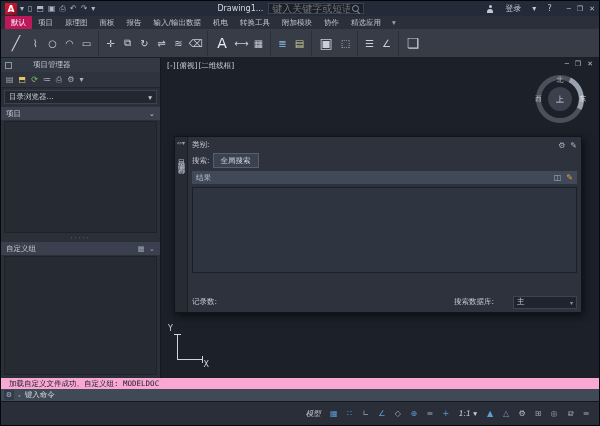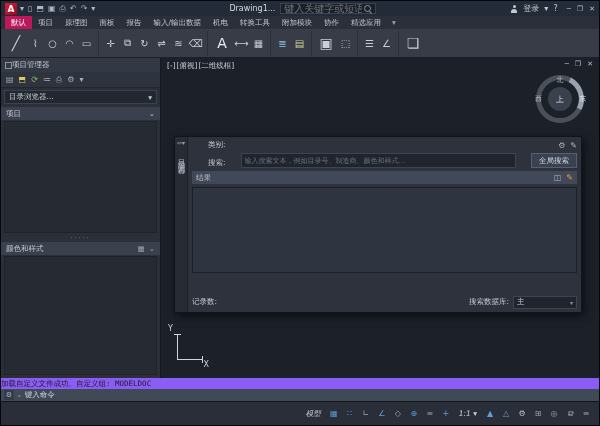--- a/index.html
+++ b/index.html
@@ -12,21 +12,21 @@
   .logo { width:12px; height:12px; background:linear-gradient(135deg,#e51937,#8f0c20); color:#fff; font-weight:bold; font-size:9px; display:flex; align-items:center; justify-content:center; border-radius:1px; }
   .qat { display:flex; align-items:center; gap:4px; }
   .qat span { font-size:8px; color:#aeb6c2; cursor:default; }
   .tb-center { display:flex; align-items:center; gap:5px; margin:0 auto; }
   .tb-title { color:#d6dbe3; }
   .tb-search { display:flex; align-items:center; gap:2px; background:#1a2029; border:1px solid #3a4354; height:11px; padding:0 3px; }
   .tb-search input { width:78px; background:transparent; border:0; outline:0; color:#9aa3b2; font-size:10px; font-family:inherit; }
   .search-icon { position:relative; width:8px; height:8px; display:inline-block; }
   .search-icon::before { content:""; position:absolute; top:0; left:0; width:5px; height:5px; border:1px solid #8b94a3; border-radius:50%; }
   .search-icon::after { content:""; position:absolute; bottom:0; right:0; width:3px; height:1px; background:#8b94a3; transform:rotate(45deg); }
-  .tb-right { display:flex; align-items:center; gap:5px; }
+  .tb-right { display:flex; align-items:center; gap:11px; }
   .person-icon { position:relative; width:8px; height:8px; display:inline-block; }
   .person-icon::before { content:""; position:absolute; top:0; left:2.5px; width:3px; height:3px; border-radius:50%; background:#c3c9d3; }
   .person-icon::after { content:""; position:absolute; bottom:0; left:1px; width:6px; height:3.5px; border-radius:3px 3px 0 0; background:#c3c9d3; }
   .winbtns { display:flex; align-items:center; gap:6px; margin-left:4px; }
   .winbtns span { font-size:7px; color:#b6bdc7; }
 
   
   .tabs { height:13px; background:#2b2f3a; display:flex; align-items:stretch; padding-left:4px; font-size:7.5px; color:#bfc5d0; flex:0 0 auto; }
   .tab { padding:1px 6px 0; display:flex; align-items:center; cursor:default; white-space:nowrap; }
   .tab.active { background:#be185d; color:#ffffff; }
@@ -36,21 +36,21 @@
   .ribbon { height:29px; background:#373c47; border-bottom:1px solid #1a1f28; display:flex; align-items:center; padding:1px 4px; flex:0 0 auto; overflow:hidden; }
   .ricon { width:17px; height:18px; display:flex; align-items:center; justify-content:center; font-size:10px; color:#c9ced8; cursor:default; flex:0 0 auto; }
   .ricon.big { width:22px; height:26px; font-size:14px; }
   .ricon.sep { width:1px; height:25px; background:#2a2f39; margin:0 3px; padding:0; }
 
   
   .main { flex:1 1 auto; display:flex; min-height:0; }
 
   
   .pm { width:160px; flex:0 0 auto; background:#2b2f38; border-right:1px solid #14181f; display:flex; flex-direction:column; font-size:7.5px; color:#c3c9d3; }
-  .pm-title { height:14px; background:#333845; display:flex; align-items:center; gap:0; padding:0 4px; flex:0 0 auto; }
+  .pm-title { height:14px; background:#333845; display:flex; align-items:center; gap:21px; padding:0 4px; flex:0 0 auto; }
   .pm-title .sq { width:7px; height:7px; border:1px solid #8b94a3; }
   .pm-toolbar { height:16px; display:flex; align-items:center; gap:5px; padding:0 5px; background:#2e333d; border-bottom:1px solid #222630; flex:0 0 auto; }
   .pm-tool { font-size:8px; color:#a9b2bf; cursor:default; }
   .pm-open { height:14px; display:flex; align-items:center; justify-content:space-between; padding:0 4px; background:#23272f; border:1px solid #3a4150; margin:2px 3px; flex:0 0 auto; }
   .pm-sec { height:13px; background:#3a404d; display:flex; align-items:center; justify-content:space-between; padding:0 5px; margin:1px 0 0; flex:0 0 auto; }
   .pm-body { flex:1 1 auto; background:#262a33; margin:1px 3px; border:1px solid #1d222b; }
   .pm-divider { height:7px; text-align:center; color:#8a93a1; font-size:6px; letter-spacing:2px; line-height:7px; flex:0 0 auto; }
   .pm-details-body { height:119px; background:#262a33; margin:1px 3px 3px; border:1px solid #1d222b; flex:0 0 auto; }
   .pm-sec .ic { display:flex; gap:4px; color:#9aa3b0; }
 
@@ -68,47 +68,47 @@
   .vc-n { position:absolute; top:3px; left:50%; transform:translateX(-50%); }
   .vc-w { position:absolute; left:2px; top:50%; transform:translateY(-50%); }
   .vc-e { position:absolute; right:1px; top:50%; transform:translateY(-50%); color:#e2e7ee; }
 
   
   .cat { position:absolute; left:13px; top:78px; width:408px; height:177px; display:flex; background:#2d323d; border:1px solid #10141b; box-shadow:2px 3px 8px rgba(0,0,0,.6); font-size:7.5px; color:#c3c9d3; }
   .cat-strip { width:13px; flex:0 0 auto; background:#262b34; border-right:1px solid #1a1e27; display:flex; flex-direction:column; align-items:center; padding-top:2px; gap:2px; }
   .cat-strip .si { font-size:6px; color:#9aa3b0; }
   .cat-vtitle { writing-mode:vertical-rl; font-size:7.5px; color:#aeb5c0; letter-spacing:2px; margin-top:5px; }
   .cat-main { flex:1 1 auto; display:flex; flex-direction:column; padding:3px 4px; gap:3px; min-width:0; }
-  .row { display:flex; align-items:flex-end; gap:15px; flex:0 0 auto;margin-left:16px; }
+  .row { display:flex; align-items:center; gap:3px; flex:0 0 auto; }
   .sel { height:13px; background:#20242d; border:1px solid #3c4452; display:flex; align-items:center; justify-content:space-between; padding:0 3px; gap:4px; }
   .sel .caret { color:#8b94a3; font-size:6px; }
   .cat-cat-sel { width:128px; }
   .hdr-ic { display:flex; gap:5px; margin-left:auto; color:#a9b1bd; font-size:8px; }
   .cat-search-input { flex:1 1 auto; height:15px; background:#20242d; border:1px solid #3c4452; color:#aab2c0; font-size:7px; font-family:inherit; padding:0 3px; outline:0; min-width:0; }
   .cat-search-input::placeholder { color:#687180; }
   .gbtn { height:15px; padding:0 7px; background:#3a4250; border:1px solid #555f70; color:#d6dbe2; font-size:7.5px; display:flex; align-items:center; cursor:default; flex:0 0 auto; }
   .res-hdr { height:13px; background:#414858; display:flex; align-items:center; justify-content:space-between; padding:3px 4px; flex:0 0 auto; }
   .res-hdr .ic { display:flex; gap:5px; font-size:8px; color:#a9b1bd; }
   .res-body { flex:1 1 auto; background:#2e3440; border:1px solid #1a1f28; }
-  .cat-foot { height:14px; display:flex; align-items:center; gap:4px; flex:0 0 auto;margin-top:19px; }
+  .cat-foot { height:14px; display:flex; align-items:center; gap:19px; flex:0 0 auto;margin-top:19px; }
   .cat-db-sel { width:64px; }
   .spacer { flex:1 1 auto; }
 
   
   .ucs { position:absolute; left:4px; bottom:8px; width:42px; height:44px; color:#cfd5dd; font-size:8px; }
   .ucs-y { position:absolute; left:12px; bottom:10px; width:1px; height:26px; background:#cfd5dd; }
   .ucs-y::after { content:""; position:absolute; top:0; left:-3px; width:7px; height:1px; background:#cfd5dd; }
   .ucs-x { position:absolute; left:12px; bottom:10px; width:26px; height:1px; background:#cfd5dd; }
   .ucs-x::after { content:""; position:absolute; right:0; top:-3px; width:1px; height:7px; background:#cfd5dd; }
   .ucs-ylab { position:absolute; left:3px; top:-2px; }
   .ucs-xlab { position:absolute; right:-2px; bottom:1px; }
 
   
   .cmd { flex:0 0 auto; }
-  .cmd-history { background:#8b5cf6; color:#1b1d1f; font-size:7.5px; font-family:"DejaVu Sans Mono", monospace; padding:1px 0; }
+  .cmd-history { background:#f9a8d4; color:#1b1d1f; font-size:7.5px; font-family:"DejaVu Sans Mono", monospace; padding:1px 8px; }
   .cmd-history div { height:9px; line-height:9px; white-space:nowrap; overflow:hidden; }
   .cmd-input { height:12px; background:#404a57; display:flex; align-items:center; gap:4px; padding:0 3px; color:#d3d9e0; font-size:7.5px; }
   .cmd-wrench { width:10px; height:10px; background:#333c48; display:flex; align-items:center; justify-content:center; color:#9fb3c8; font-size:7px; }
 
   
   .statusbar { height:24px; background:#2a2e38; border-top:1px solid #12161d; display:flex; align-items:center; justify-content:flex-end; gap:2px; padding:0 6px; font-size:8px; flex:0 0 auto; }
   .sb-item { height:16px; min-width:14px; display:flex; align-items:center; justify-content:center; padding:0 2px; color:#9aa3b0; cursor:default; white-space:nowrap;font-style:italic; }
   .sb-item.txt { font-size:7.5px; padding:0 4px; }
 </style>
 </head>
@@ -215,21 +215,21 @@
         <span>目录浏览器...</span>
         <span>▾</span>
       </div>
       <div class="pm-sec">
         <span>项目</span>
         <span>⌄</span>
       </div>
       <div class="pm-body"></div>
       <div class="pm-divider">·····</div>
       <div class="pm-sec">
-        <span>颜色和样式</span>
+        <span>自定义组</span>
         <span class="ic">
             <span>▦</span>
             <span>⌄</span>
           </span>
       </div>
       <div class="pm-details-body"></div>
     </div>
 
     <div class="canvas">
 
@@ -262,21 +262,20 @@
         <div class="cat-main">
           <div class="row">
             <span>类别:</span>
             <div class="hdr-ic">
                 <span>⚙</span>
                 <span>✎</span>
               </div>
           </div>
           <div class="row">
             <span>搜索:</span>
-            <input class="cat-search-input" placeholder="输入搜索文本，例如目录号、制造商、颜色和样式..." style="">
             <div class="gbtn">全局搜索</div>
           </div>
           <div class="res-hdr">
             <span>结果</span>
             <span class="ic">
                 <span>◫</span>
                 <span style="color: rgb(223, 163, 60);">✎</span>
               </span>
           </div>
           <div class="res-body"></div>

